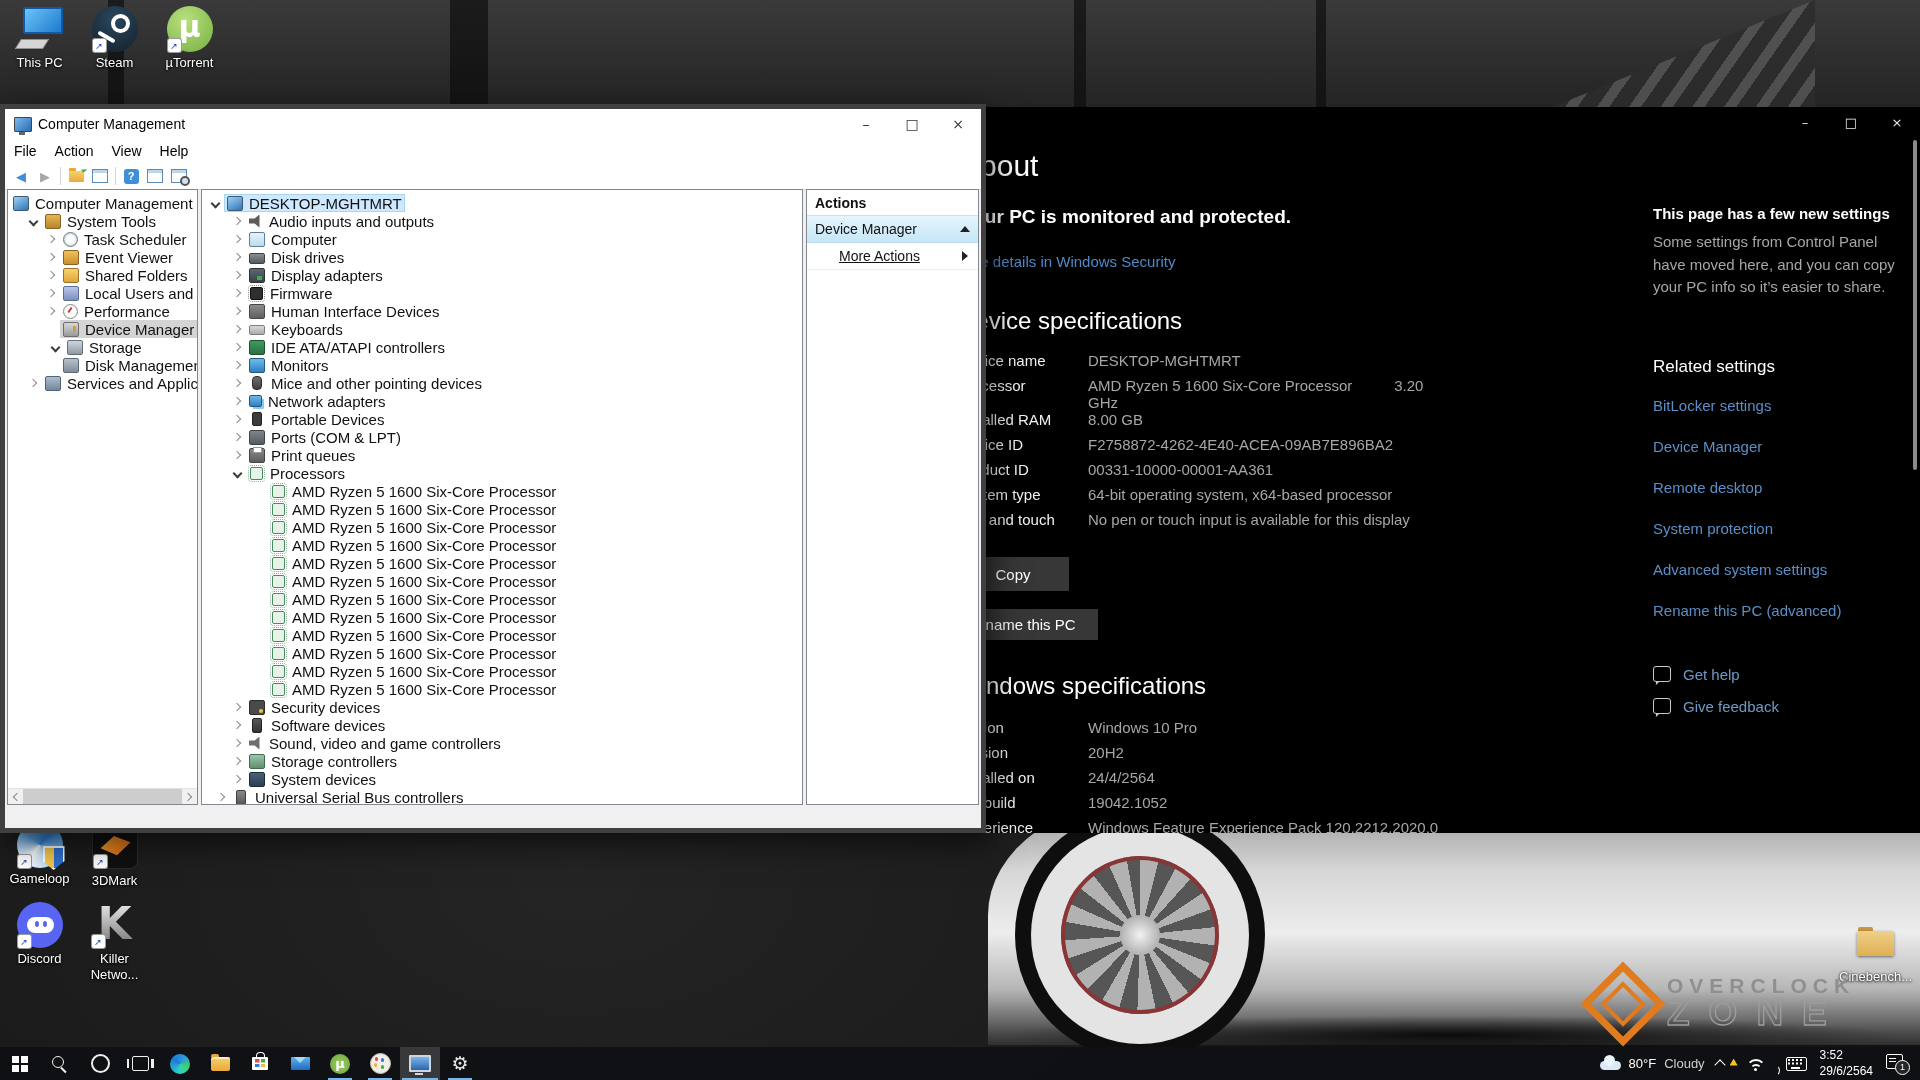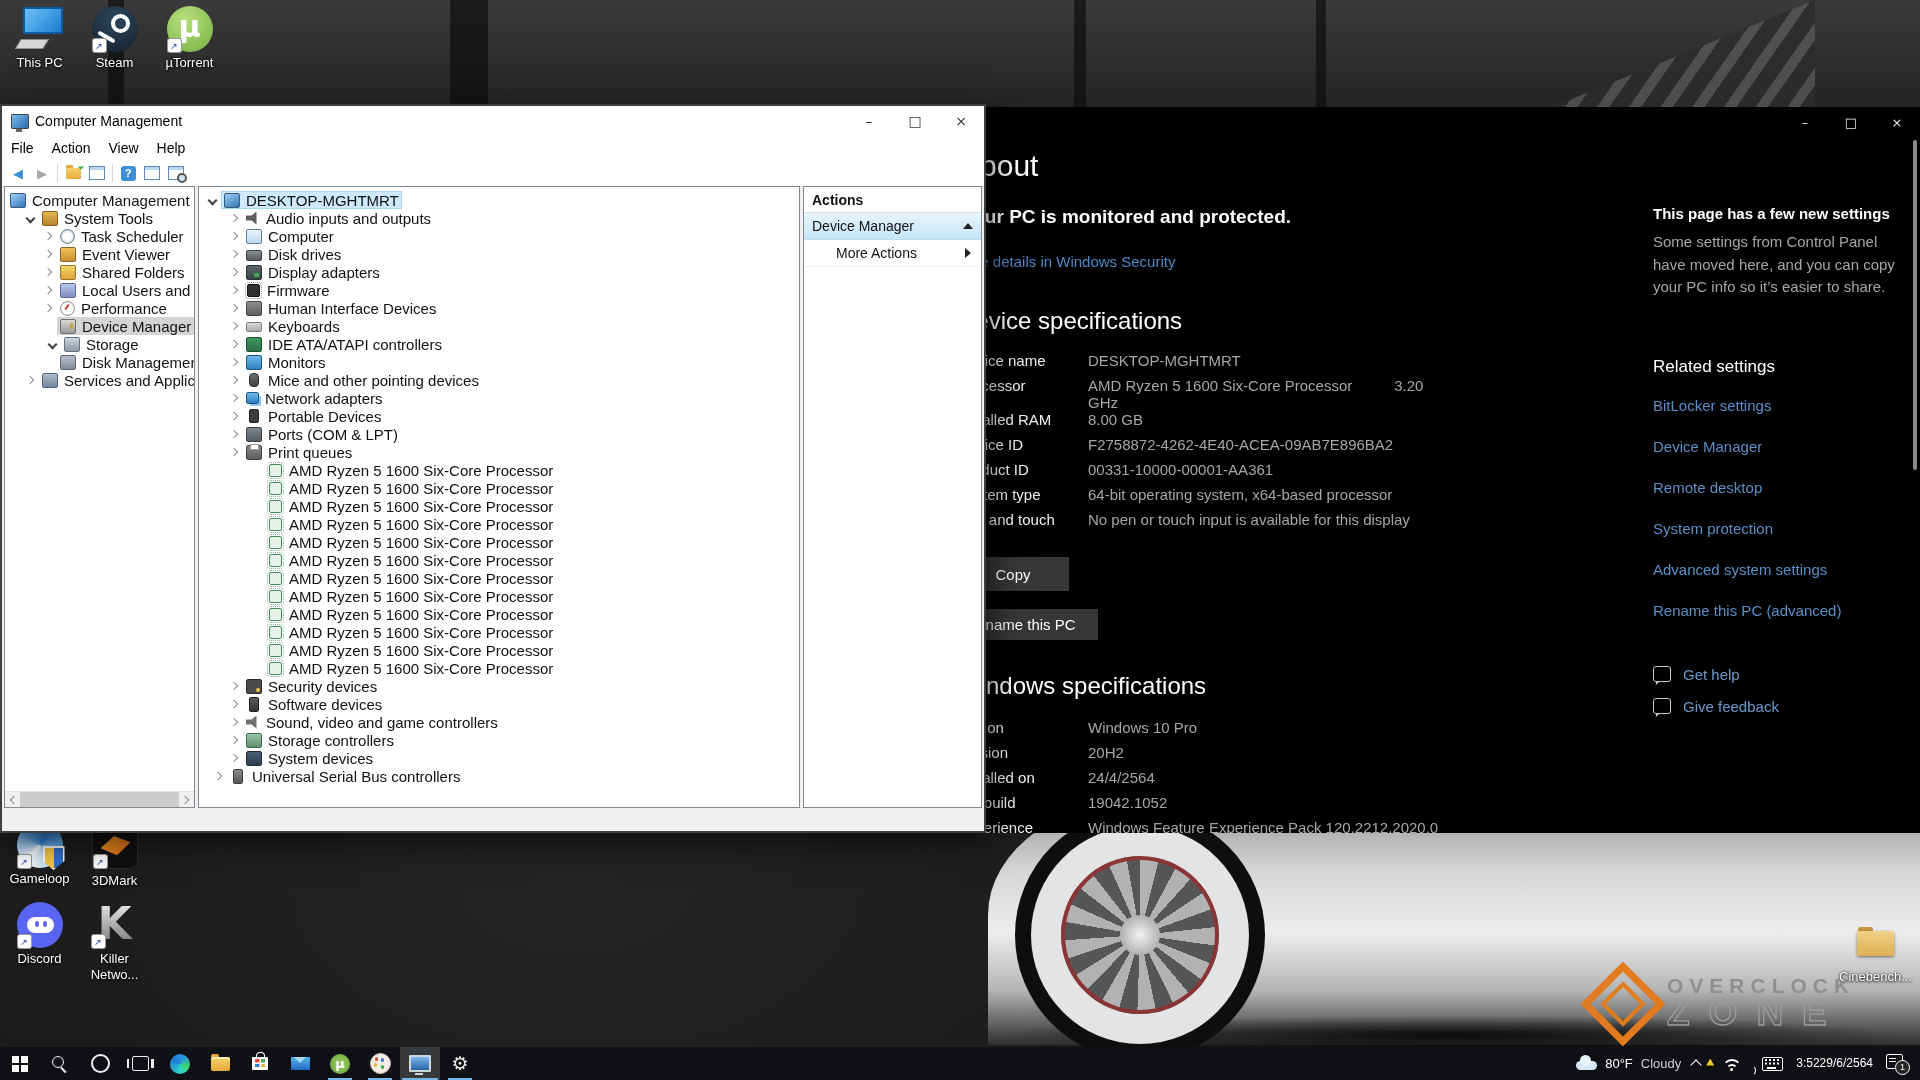--- a/index.html
+++ b/index.html
@@ -64,21 +64,21 @@
   
   #watermark{position:absolute;left:1593px;top:974px;z-index:2;display:flex;align-items:center;gap:14px;}
   #wm-diamond{width:46px;height:46px;border:7px solid #e07b1f;transform:rotate(45deg);position:relative;}
   #wm-diamond::before{content:"";position:absolute;inset:7px;border:4px solid #e07b1f;}
   #wm-text{display:flex;flex-direction:column;}
   #wm-line1{font-size:21px;font-weight:bold;letter-spacing:6px;color:#8f8f8f;}
   #wm-line2{font-size:37px;font-weight:bold;letter-spacing:19px;margin-top:-6px;color:transparent;
     -webkit-text-stroke:1.3px #9d9d9d;}
   
   #cm{position:absolute;left:0;top:104px;width:986px;height:729px;background:#f0f0f0;z-index:4;
-    border:2px solid #404040;box-sizing:border-box;box-shadow:6px 10px 30px rgba(0,0,0,.6);font-size:15px;color:#111;}
+    border:5px solid #404040;box-sizing:border-box;box-shadow:6px 10px 30px rgba(0,0,0,.6);font-size:15px;color:#111;}
   #cm-titlebar{position:absolute;left:0;top:0;right:0;height:30px;background:#fff;display:flex;align-items:center;}
   #cm-title-icon{width:16px;height:13px;margin:0 6px 0 9px;position:relative;
     background:linear-gradient(135deg,#7cb9ea,#2a6cb2);border:1px solid #444;border-radius:1px;}
   #cm-title-icon::after{content:"";position:absolute;left:4px;bottom:-4px;width:6px;height:3px;background:#666;}
   #cm-title{font-size:14px;color:#000;}
   #cm-winbtns{margin-left:auto;display:flex;height:100%;}
   .cm-wb{width:46px;height:100%;display:flex;align-items:center;justify-content:center;font-size:14px;color:#333;
     font-family:"DejaVu Sans",sans-serif;}
   #cm-menubar{position:absolute;left:0;top:30px;right:0;height:24px;background:#fff;display:flex;align-items:center;
     font-size:14px;border-bottom:1px solid #f0f0f0;}
@@ -154,21 +154,21 @@
   #cm-hscroll{position:absolute;left:0;right:0;bottom:0;height:15px;background:#f0f0f0;border-top:1px solid #e2e2e2;display:flex;align-items:center;}
   .hs-btn{width:15px;height:15px;display:flex;align-items:center;justify-content:center;}
   .hs-cv{width:5px;height:5px;border-top:1.4px solid #8a8a8a;border-right:1.4px solid #8a8a8a;}
   .hs-left{transform:rotate(-135deg);margin-left:3px;}
   .hs-right{transform:rotate(45deg);margin-right:3px;}
   #hs-thumb{flex:1;height:15px;background:#cdcdcd;margin-right:0;}
   #act-header{height:25px;display:flex;align-items:center;padding-left:8px;font-weight:bold;border-bottom:1px solid #ddd;font-size:14px;}
   #act-dm{height:26px;display:flex;align-items:center;padding:0 8px;font-size:14px;
     background:linear-gradient(#e5f5fd,#c6e6f8);border-bottom:1px solid #bcdcef;}
   #act-dm-arrow{margin-left:auto;width:0;height:0;border-left:5px solid transparent;border-right:5px solid transparent;border-bottom:6px solid #222;}
-  #act-more{height:26px;display:flex;align-items:center;padding:0 10px 0 32px;font-size:14px;border-bottom:1px solid #eee;}
+  #act-more{height:26px;display:flex;align-items:center;padding:0 10px 0 32px;font-size:14px;border-bottom:1px solid #eee;text-decoration:underline;}
   #act-more-arrow{margin-left:auto;width:0;height:0;border-top:5px solid transparent;border-bottom:5px solid transparent;border-left:6px solid #222;}
   
   #settings{position:absolute;left:900px;top:107px;width:1020px;height:726px;background:#000;z-index:3;overflow:hidden;
     color:#fff;font-size:15px;}
   #st-winbtns{position:absolute;right:0;top:0;display:flex;z-index:2;}
   .st-wb{width:46px;height:30px;display:flex;align-items:center;justify-content:center;color:#e8e8e8;font-size:13px;
     font-family:"DejaVu Sans",sans-serif;}
   #st-title{position:absolute;left:60px;top:42px;font-size:30px;font-weight:300;color:#fff;}
   #st-protected{position:absolute;left:62px;top:99px;font-size:19px;font-weight:600;color:#fff;}
   #st-seclink{position:absolute;left:62px;top:146px;color:#4e8ac8;}
@@ -246,21 +246,21 @@
   .tr-wifi::before{content:"";position:absolute;left:0;top:2px;width:16px;height:16px;border:2px solid transparent;border-top-color:#fff;border-radius:50%;}
   .tr-wifi::after{content:"";position:absolute;left:4px;top:7px;width:8px;height:8px;border:2px solid transparent;border-top-color:#fff;border-radius:50%;}
   .tr-wifi .dot{position:absolute;left:8px;top:11px;width:3px;height:3px;background:#fff;border-radius:50%;}
   .tr-volume{width:13px;height:12px;background:#fff;clip-path:polygon(0 32%,32% 32%,62% 4%,62% 96%,32% 68%,0 68%);position:relative;}
   .tr-vol-wrap{position:relative;}
   .tr-vol-arc{position:absolute;right:-5px;top:1px;width:9px;height:9px;border:1.6px solid transparent;border-right-color:#fff;border-radius:50%;}
   .tr-keyboard{width:19px;height:12px;border:1.6px solid #fff;border-radius:2px;position:relative;}
   .tr-keyboard::before{content:"";position:absolute;left:1.5px;top:1.5px;width:2px;height:2px;background:#fff;
     box-shadow:4px 0 0 #fff,8px 0 0 #fff,12px 0 0 #fff,0 3.5px 0 #fff,4px 3.5px 0 #fff,8px 3.5px 0 #fff,12px 3.5px 0 #fff;}
   .tr-keyboard::after{content:"";position:absolute;left:4px;bottom:1px;width:9px;height:1.8px;background:#fff;}
-  #tray-clock{display:flex;flex-direction:row;align-items:flex-start;color:#fff;font-size:12px;line-height:1.3;margin:0 2px;}
+  #tray-clock{display:flex;flex-direction:column;align-items:flex-start;color:#fff;font-size:12px;line-height:1.3;margin:0 2px;}
   .tr-notif-wrap{position:relative;width:24px;height:22px;}
   .tr-notif{position:absolute;left:0;top:1px;width:15px;height:13px;border:1.6px solid #fff;border-radius:2px;}
   .tr-notif::after{content:"";position:absolute;left:2px;top:3px;width:7px;height:1.4px;background:#fff;box-shadow:0 3px 0 #fff;}
   .tr-badge{position:absolute;right:0;bottom:0;width:13px;height:13px;border-radius:50%;background:#262626;border:1px solid #fff;
     color:#fff;font-size:9px;display:flex;align-items:center;justify-content:center;}
 </style>
 </head>
 <body>
 
 <div id="bg">
@@ -714,20 +714,29 @@
           </div>
           <div class="trow" style="padding-left: 30px;">
             <span class="cvslot">
               <span class="cv"></span>
             </span>
             <span class="selwrap">
               <span class="ti ti-print-queue"></span>
               <span class="tlabel">Print queues</span>
             </span>
           </div>
+          <div class="trow" style="padding-left: 30px;">
+            <span class="cvslot">
+              <span class="cv exp"></span>
+            </span>
+            <span class="selwrap">
+              <span class="ti ti-processor"></span>
+              <span class="tlabel">Processors</span>
+            </span>
+          </div>
           <div class="trow" style="padding-left: 52px;">
             <span class="cvslot"></span>
             <span class="selwrap">
               <span class="ti ti-processor"></span>
               <span class="tlabel">AMD Ryzen 5 1600 Six-Core Processor</span>
             </span>
           </div>
           <div class="trow" style="padding-left: 52px;">
             <span class="cvslot"></span>
             <span class="selwrap">

